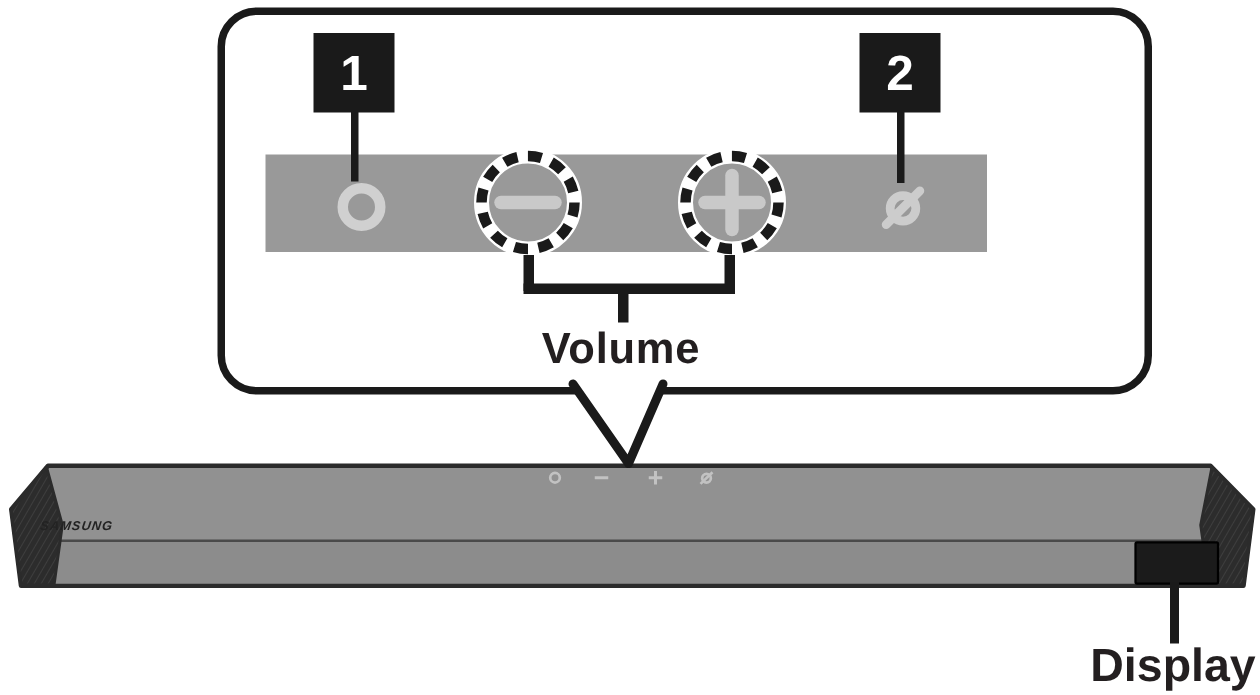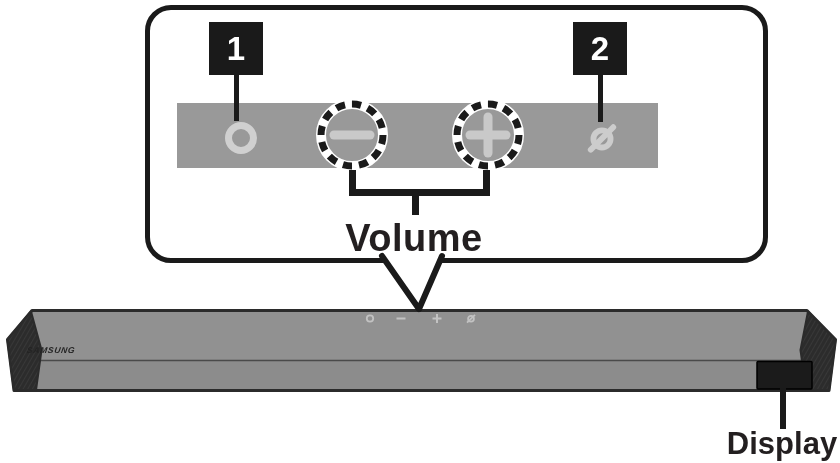--- a/index.html
+++ b/index.html
@@ -38,21 +38,21 @@
   .dash-up{left:448px;top:95px;}
   .mute-btn{left:584px;top:120px;width:36px;height:36px;}
   
   .bracket{background:#1a1a1a;}
   .brk-left{left:349px;top:170px;width:7px;height:24px;}
   .brk-right{left:483px;top:170px;width:7px;height:24px;}
   .brk-bar{left:349px;top:189px;width:141px;height:7px;}
   .brk-center{left:412px;top:196px;width:7px;height:19px;}
   .volume-label{
     left:314px;top:217px;width:200px;text-align:center;
-    font-size:38px;font-weight:bold;color:#231f20;letter-spacing:0.5px;
+    font-size:29px;font-weight:bold;color:#231f20;letter-spacing:0.5px;
   }
   
   .soundbar-svg{left:0;top:300px;}
   .brand-logo{
     left:27px;top:345px;font-size:8.5px;font-weight:bold;font-style:italic;
     color:#232323;letter-spacing:0.7px;transform:skewX(-8deg);
   }
   .top-icons{left:360px;top:311px;}
   .display-label{
     left:712px;top:426px;width:140px;text-align:center;

